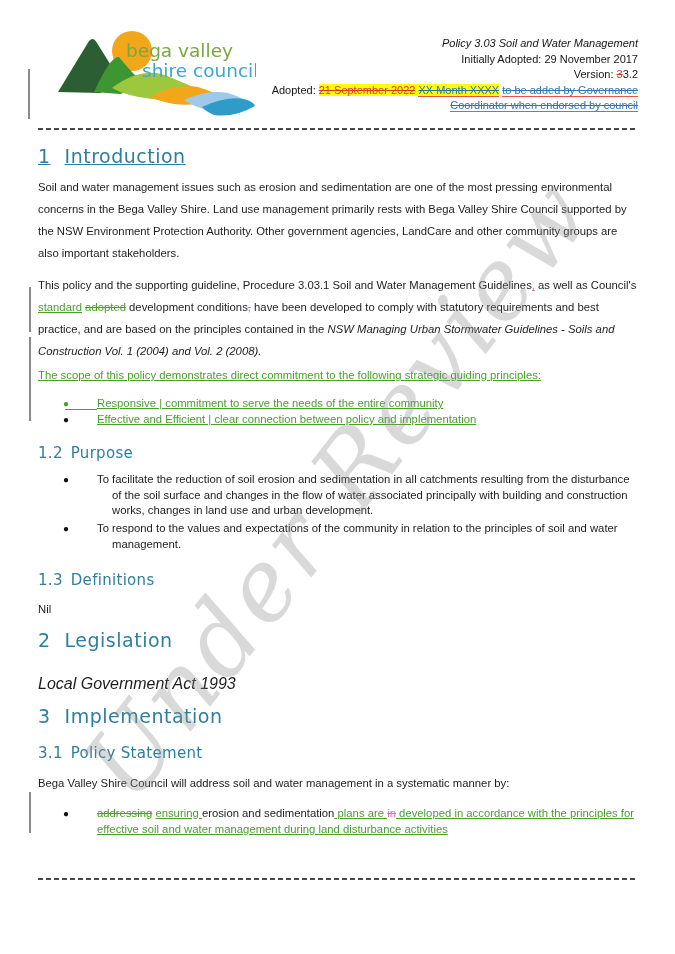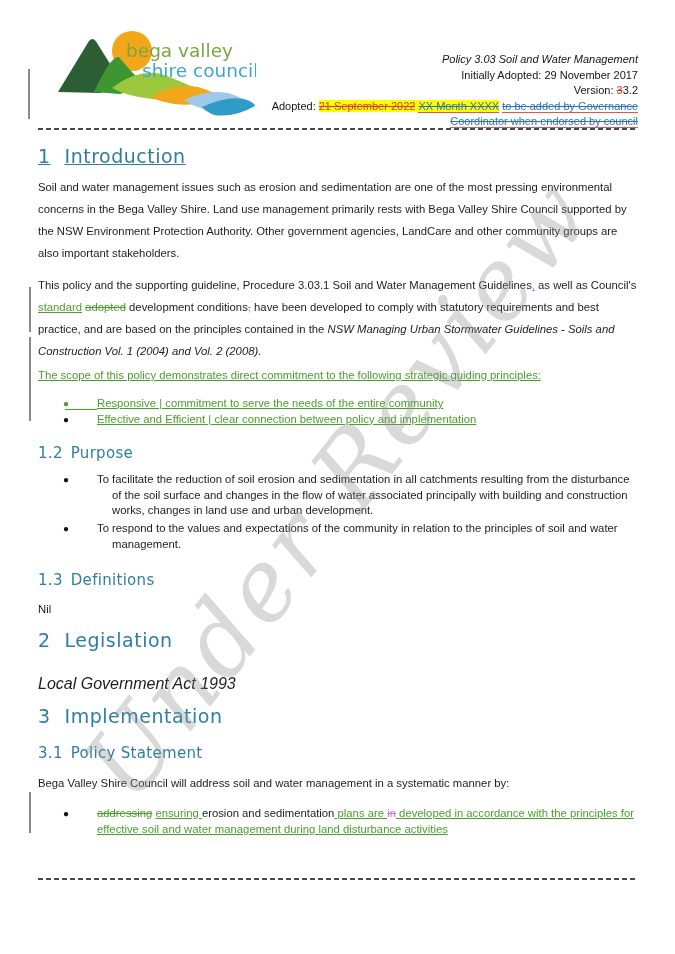--- a/index.html
+++ b/index.html
@@ -30,21 +30,21 @@
   
   .chbar { position:absolute; width:2px; background:#8a8a8a; z-index:2; }
   .chbar.b1 { left:28px; top:69px;  height:50px; }
   .chbar.b2 { left:29px; top:287px; height:45px; }
   .chbar.b3 { left:29px; top:337px; height:84px; }
   .chbar.b4 { left:29px; top:792px; height:41px; }
   
   .header { position:relative; height:118px; }
   .logo { position:absolute; left:56px; top:26px; }
   .header-meta {
-    position:absolute; right:37px; top:52px;
+    position:absolute; right:37px; top:36px;
     text-align:right; font-size:11px; line-height:15.5px; color:#151515;
   }
   .h-it { font-style:italic; }
   .divider {
     height:2px; margin:10px 37px 0 38px;
     background:repeating-linear-gradient(90deg,#474747 0 5px,transparent 5px 8px);
   }
   
   .hl   { background:#ffff00; }
   .del-red  { color:#d8392a; text-decoration:line-through; }

